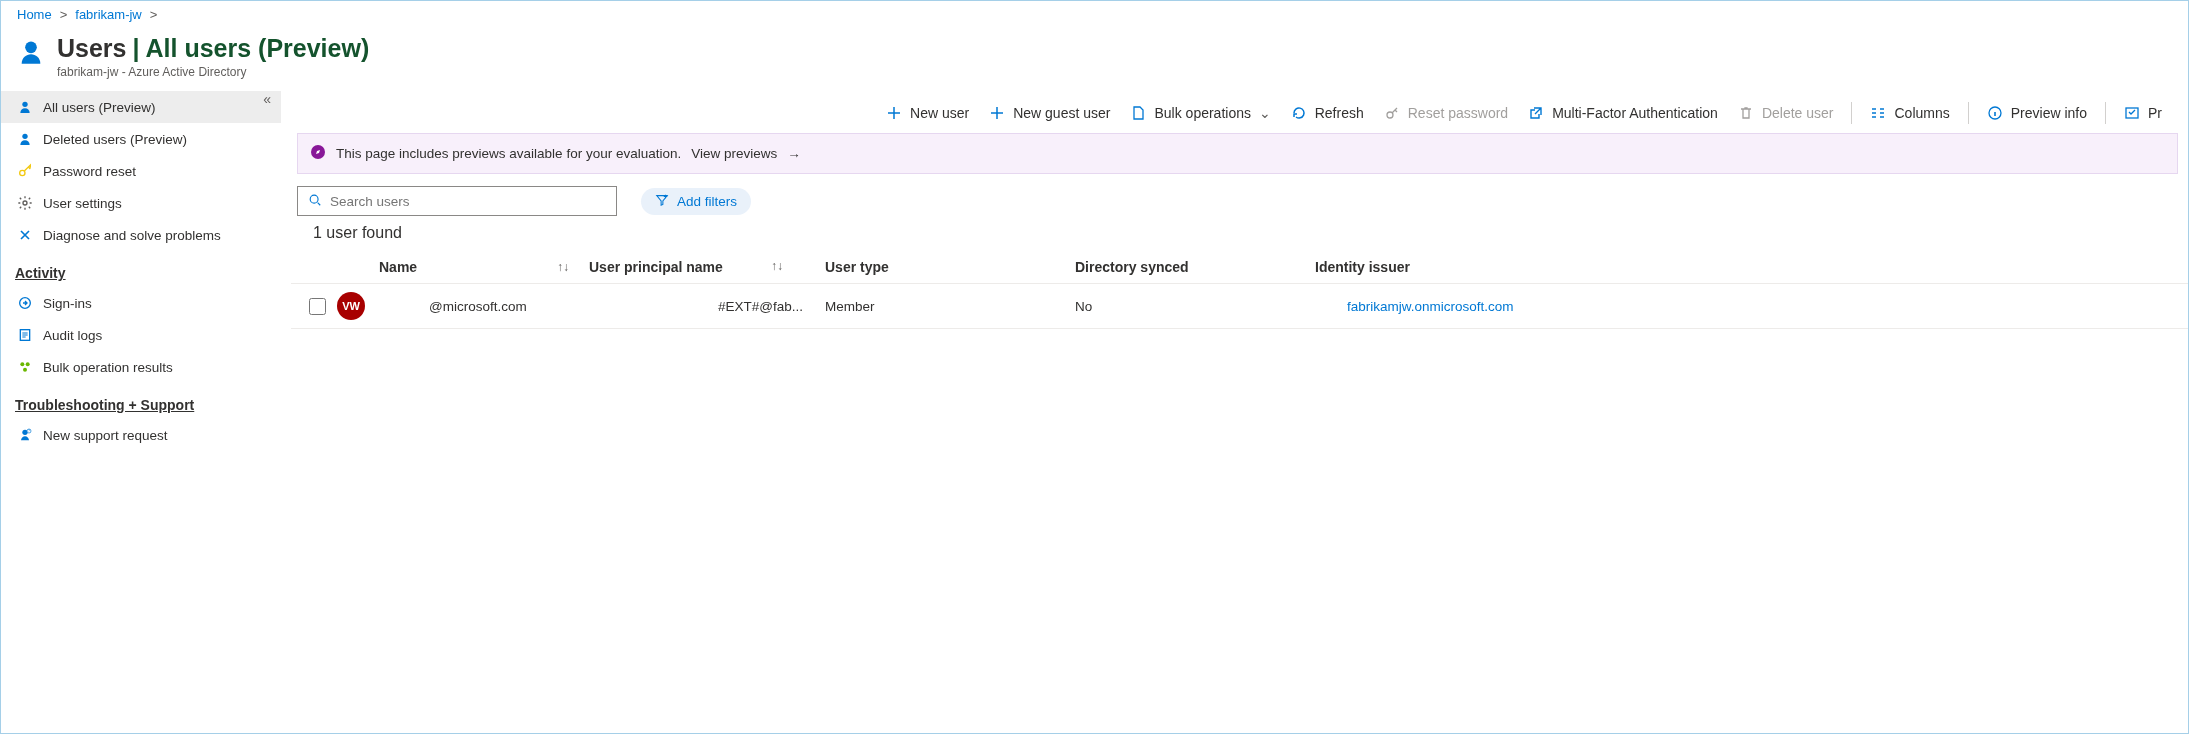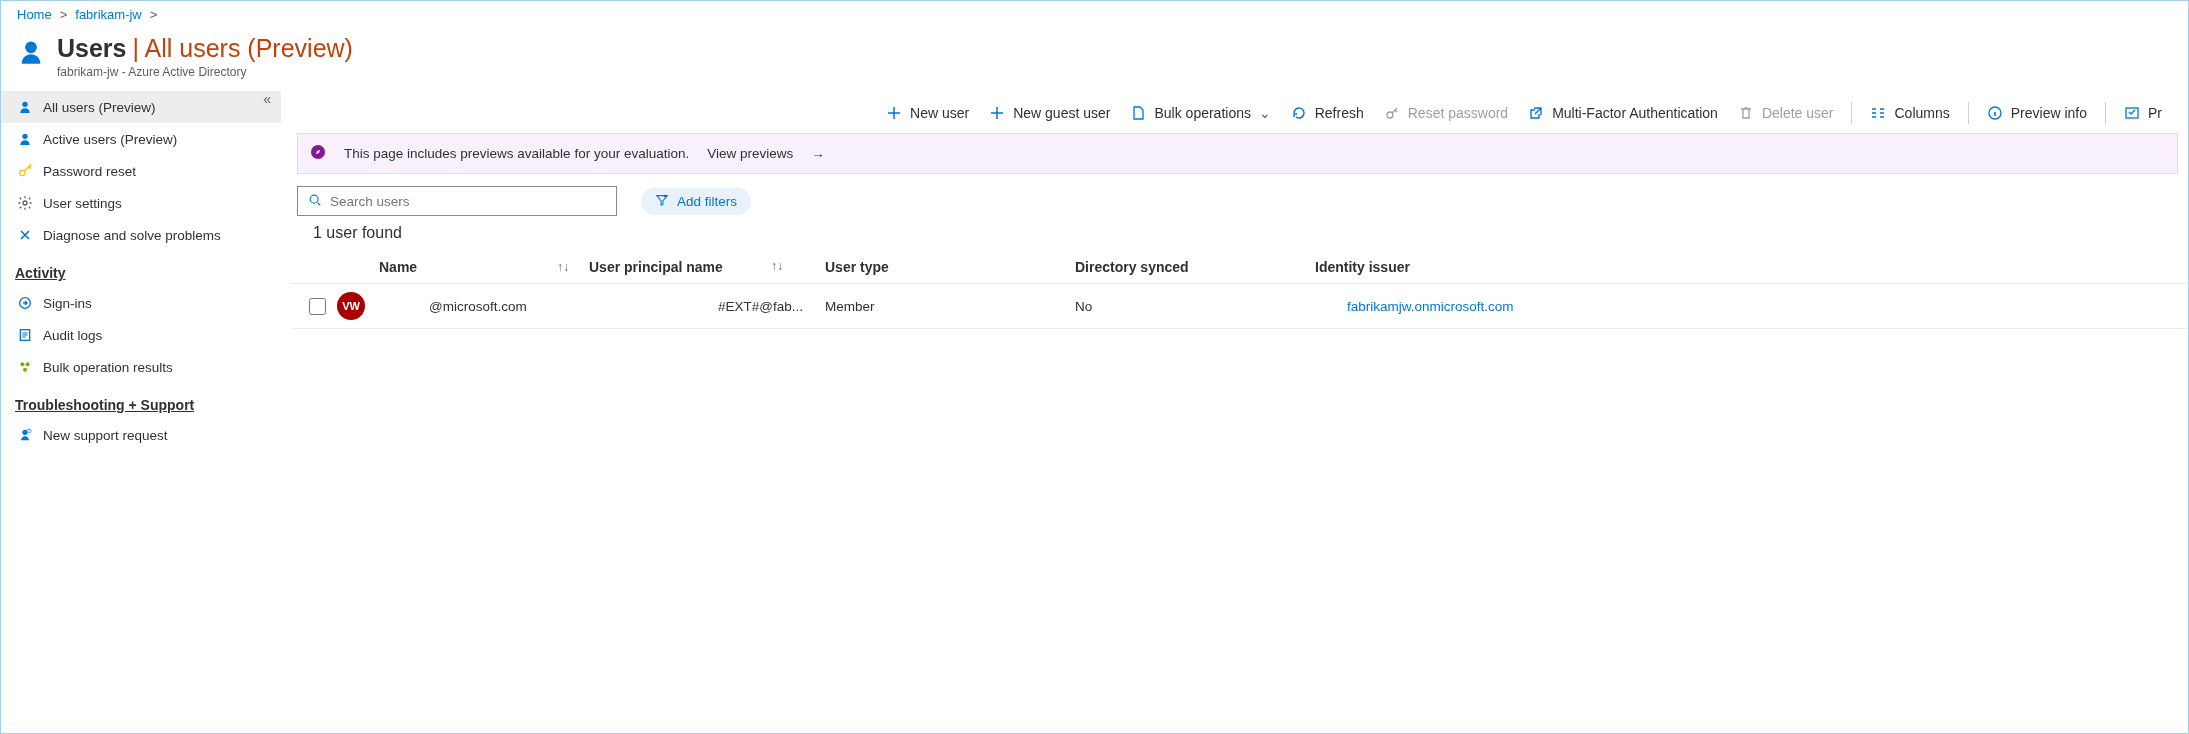--- a/index.html
+++ b/index.html
@@ -6,39 +6,39 @@
   body { font-family: "Segoe UI", Arial, sans-serif; font-size: 13px; color: #323130; background: #fff; border: 1px solid #a5cfe8; width: 2189px; height: 734px; overflow: hidden; }
 
   .breadcrumb { display: flex; align-items: center; gap: 8px; padding: 6px 16px; font-size: 13px; }
   .breadcrumb a { color: #0078d4; text-decoration: none; }
   .breadcrumb .sep { color: #605e5c; }
 
   .header { display: flex; align-items: flex-start; padding: 6px 16px 12px 16px; gap: 12px; }
   .header-icon { width: 28px; height: 28px; margin-top: 4px; }
   .title-row { display: flex; align-items: baseline; gap: 6px; }
   .title-strong { font-size: 25px; font-weight: 600; }
-  .title-rest { font-size: 25px; font-weight: 400; color: #c2410c; }
+  .title-rest { font-size: 25px; font-weight: 700; color: #14532d; }
   .subtitle { font-size: 12px; color: #605e5c; margin-top: 2px; }
 
   .body { display: flex; height: calc(100% - 82px); }
   .sidebar { width: 280px; flex: 0 0 280px; border-right: none; padding-top: 0; position: relative; }
   .collapse { position: absolute; right: 10px; top: 0px; color: #605e5c; font-size: 14px; cursor: pointer; }
   .nav-item { display: flex; align-items: center; gap: 10px; padding: 8px 16px; cursor: pointer; font-size: 13.5px; }
   .nav-item.active { background: #ededed; }
   .nav-icon { width: 16px; height: 16px; flex: 0 0 16px; display: flex; align-items: center; justify-content: center; }
   .section-title { padding: 14px 14px 6px 14px; font-weight: 600; font-size: 14px; color: #323130; text-decoration: underline; }
 
   .main { flex: 1; display: flex; flex-direction: column; padding: 0 0 0 10px; overflow: hidden; }
   .toolbar { display: flex; align-items: center; padding: 8px 16px 6px 6px; flex-wrap: nowrap; white-space: nowrap; justify-content: flex-end; }
   .tb-btn { display: inline-flex; align-items: center; gap: 8px; padding: 6px 10px; cursor: pointer; color: #323130; font-size: 14px; border-radius: 2px; }
   .tb-btn.disabled { color: #a19f9d; cursor: default; }
   .tb-icon { width: 16px; height: 16px; display: inline-flex; align-items: center; justify-content: center; }
   .tb-sep { width: 1px; height: 22px; background: #d2d0ce; margin: 0 8px; }
 
-  .banner { background: #f8f0fb; border: 1px solid #e6d7f0; margin: 0 10px 12px 6px; padding: 10px 12px; display: flex; align-items: center; gap: 18px; font-size: 13.5px; }
+  .banner { background: #f8f0fb; border: 1px solid #e6d7f0; margin: 0 10px 12px 6px; padding: 10px 12px; display: flex; align-items: center; gap: 10px; font-size: 13.5px; }
   .banner .arrow { color: #323130; }
   .banner a.preview-link { color: #323130; text-decoration: none; }
 
   .filter-row { display: flex; align-items: center; gap: 24px; padding: 0 6px 8px 6px; }
   .search-box { display: flex; align-items: center; gap: 8px; border: 1px solid #8a8886; padding: 4px 10px; width: 320px; height: 30px; }
   .search-box input { border: none; outline: none; font-size: 13.5px; flex: 1; background: transparent; }
   .pill { display: inline-flex; align-items: center; gap: 8px; background: #e9f1fa; color: #0078d4; border-radius: 16px; padding: 5px 14px; font-size: 13.5px; cursor: pointer; }
 
   .count { padding: 0 6px 8px 6px; font-size: 16px; color: #323130; margin-left: 16px; }
 
@@ -97,21 +97,21 @@
         </span>
       <span>All users (Preview)</span>
     </div>
     <div class="nav-item">
       <span class="nav-icon">
           <svg viewBox="0 0 24 24" width="16" height="16">
             <circle cx="12" cy="8" r="4" fill="#0078d4"></circle>
             <path d="M5 21c0-4 3-7 7-7s7 3 7 7" fill="#0078d4"></path>
           </svg>
         </span>
-      <span>Active users (Preview)</span>
+      <span>Deleted users (Preview)</span>
     </div>
     <div class="nav-item">
       <span class="nav-icon">
           <svg viewBox="0 0 24 24" width="16" height="16">
             <circle cx="8" cy="15" r="4" fill="none" stroke="#f2c811" stroke-width="2"></circle>
             <path d="M11 12 L20 3 L20 7 M17 6 L20 9" stroke="#f2c811" stroke-width="2" fill="none"></path>
           </svg>
         </span>
       <span>Password reset</span>
     </div>

